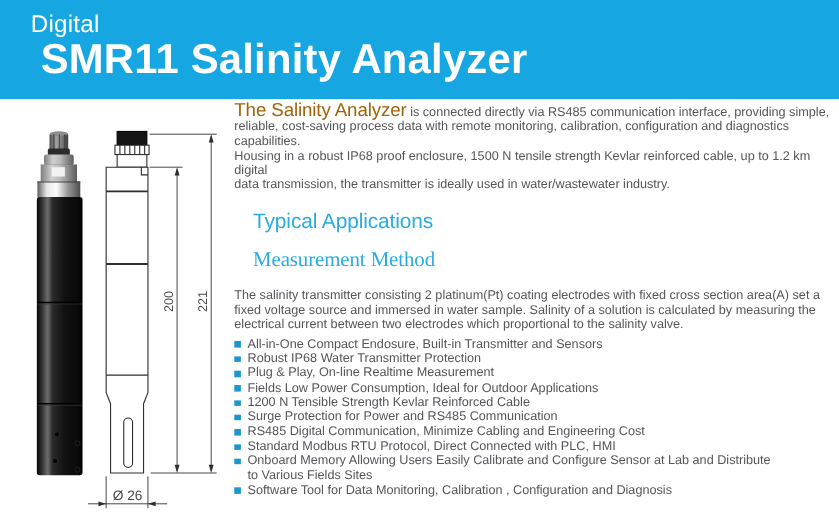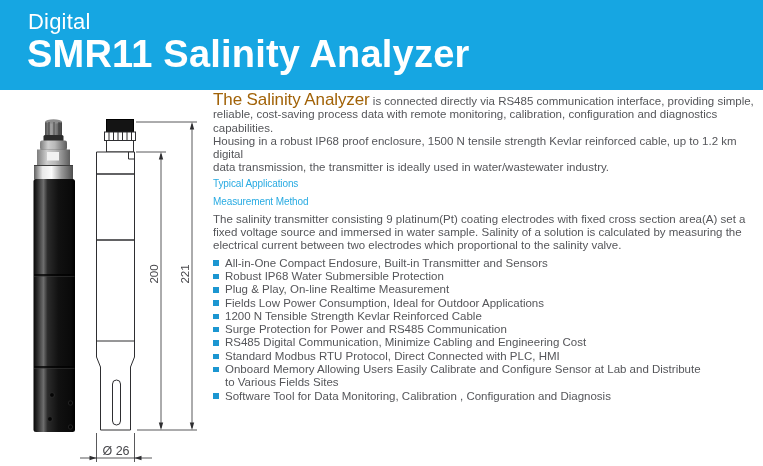--- a/index.html
+++ b/index.html
@@ -10,38 +10,38 @@
   
   .banner {
     position:absolute; left:0; top:0; width:763px; height:90px;
     background:#16A6E2; color:#ffffff;
   }
   .banner .eyebrow {
     position:absolute; left:28px; top:9px;
     font-size:22px; font-weight:normal; letter-spacing:0.2px;text-align:right;
   }
   .banner .title {
-    position:absolute; left:27px; top:33px;
+    position:absolute; left:37px; top:33px;
     font-size:38px; font-weight:bold; letter-spacing:0.2px; white-space:nowrap;
   }
   
   .figure-col { position:absolute; left:0; top:102px; width:210px; height:376px; }
   
   .content {
     position:absolute; left:213px; top:93px; width:548px;
     color:#55565A; font-size:11.5px; line-height:13.3px;
   }
   .pre { white-space:pre-line; }
   .lead { color:#a16207; font-size:17px; letter-spacing:-0.1px; }
   h2.sec {
-    color:#29ABE2; font-size:10px; font-weight:400;
-    margin:0; line-height:18px; letter-spacing:-0.1px;
+    color:#29ABE2; font-size:19px; font-weight:400;
+    margin:17px; line-height:18px; letter-spacing:-0.1px;
   }
   .sec-typical { margin-top:11px; }
-  .sec-measure { margin-top:4px; }
+  .sec-measure { margin-top:4px;font-family:Liberation Serif, serif; }
   .sec-adv { margin-top:10px; }
   .body-text { margin-top:2px; }
   ul.adv { list-style:none; margin:4px 0 0 0; padding:0; }
   ul.adv li { position:relative; padding-left:12px; white-space:pre-line; }
   ul.adv li::before {
     content:""; position:absolute; left:0; top:3.8px;
     width:5.5px; height:5.5px; background:#1B96D1;
   }
 </style>
 </head>
@@ -173,27 +173,27 @@
 
     <p class="pre" style="margin:0;"><span class="lead">The Salinity Analyzer</span><span> is connected directly via RS485 communication interface, providing simple,
 reliable, cost-saving process data with remote monitoring, calibration, configuration and diagnostics
 capabilities.
 Housing in a robust IP68 proof enclosure, 1500 N tensile strength Kevlar reinforced cable, up to 1.2 km digital
 data transmission, the transmitter is ideally used in water/wastewater industry.</span></p>
 
     <h2 class="sec sec-typical">Typical Applications</h2>
 
     <h2 class="sec sec-measure">Measurement Method</h2>
-    <div class="body-text pre">The salinity transmitter consisting 9 platinum(Pt) coating electrodes with fixed cross section area(A) set a
+    <div class="body-text pre">The salinity transmitter consisting 2 platinum(Pt) coating electrodes with fixed cross section area(A) set a
 fixed voltage source and immersed in water sample. Salinity of a solution is calculated by measuring the
 electrical current between two electrodes which proportional to the salinity valve.</div>
 
     <ul class="adv">
       <li>All-in-One Compact Endosure, Built-in Transmitter and Sensors</li>
-      <li>Robust IP68 Water Submersible Protection</li>
+      <li>Robust IP68 Water Transmitter Protection</li>
       <li>Plug &amp; Play, On-line Realtime Measurement</li>
       <li>Fields Low Power Consumption, Ideal for Outdoor Applications</li>
       <li>1200 N Tensible Strength Kevlar Reinforced Cable</li>
       <li>Surge Protection for Power and RS485 Communication</li>
       <li>RS485 Digital Communication, Minimize Cabling and Engineering Cost</li>
       <li>Standard Modbus RTU Protocol, Direct Connected with PLC, HMI</li>
       <li>Onboard Memory Allowing Users Easily Calibrate and Configure Sensor at Lab and Distribute
 to Various Fields Sites</li>
       <li>Software Tool for Data Monitoring, Calibration , Configuration and Diagnosis</li>
     </ul>

